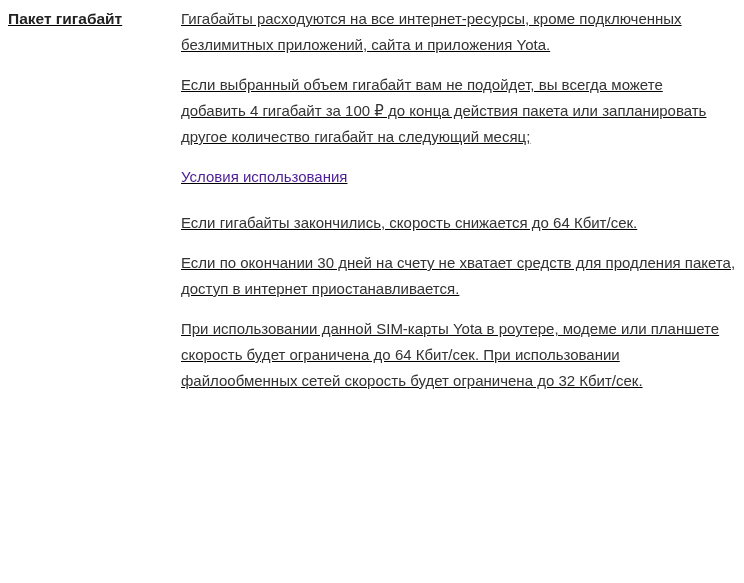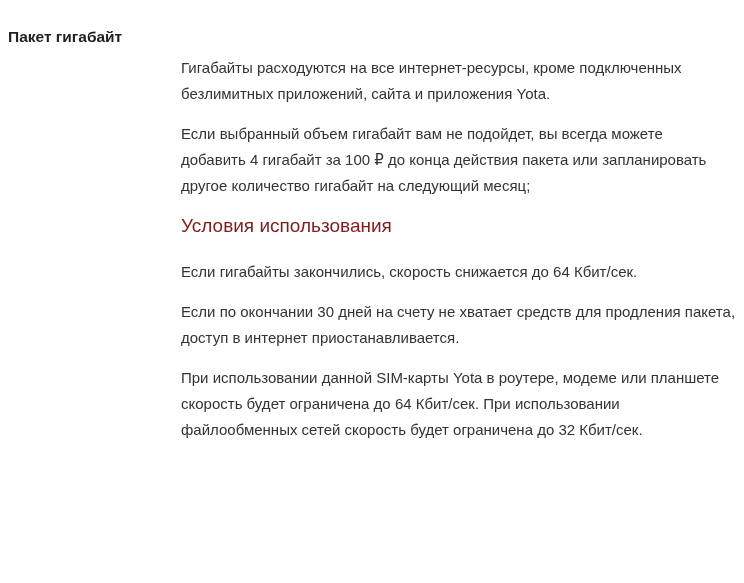--- a/index.html
+++ b/index.html
@@ -9,51 +9,51 @@
   }
   body {
     width: 744px;
     height: 583px;
     overflow: hidden;
     font-family: "Liberation Sans", "DejaVu Sans", sans-serif;
   }
   .panel {
     display: flex;
     box-sizing: border-box;
-    padding: 24px 0 0 8px;
+    padding: 6px 0 0 8px;
     width: 724px;
+    text-decoration: underline;
   }
   .col-label {
     width: 173px;
     flex: 0 0 173px;
   }
   .section-title {
     font-size: 15.5px;
     line-height: 26px;
     font-weight: 700;
     color: #222222;
   }
   .col-content {
     width: 563px;
     flex: 0 0 563px;
-    margin-top: 31px;
   }
   .para {
     margin: 0 0 14px 0;
     font-size: 15px;
     line-height: 26px;
     color: #333333;
     white-space: pre-line;
   }
   .muted-heading {
     margin: 0 0 20px 0;
-    font-size: 19px;
+    font-size: 15px;
     line-height: 26px;
     font-weight: 400;
-    color: #7f1d1d;
+    color: #4c1d95;
     white-space: pre-line;
   }
 </style>
 </head>
 <body>
 
 <div class="panel">
   <aside class="col-label">
     <div class="section-title">Пакет гигабайт</div>
   </aside>

